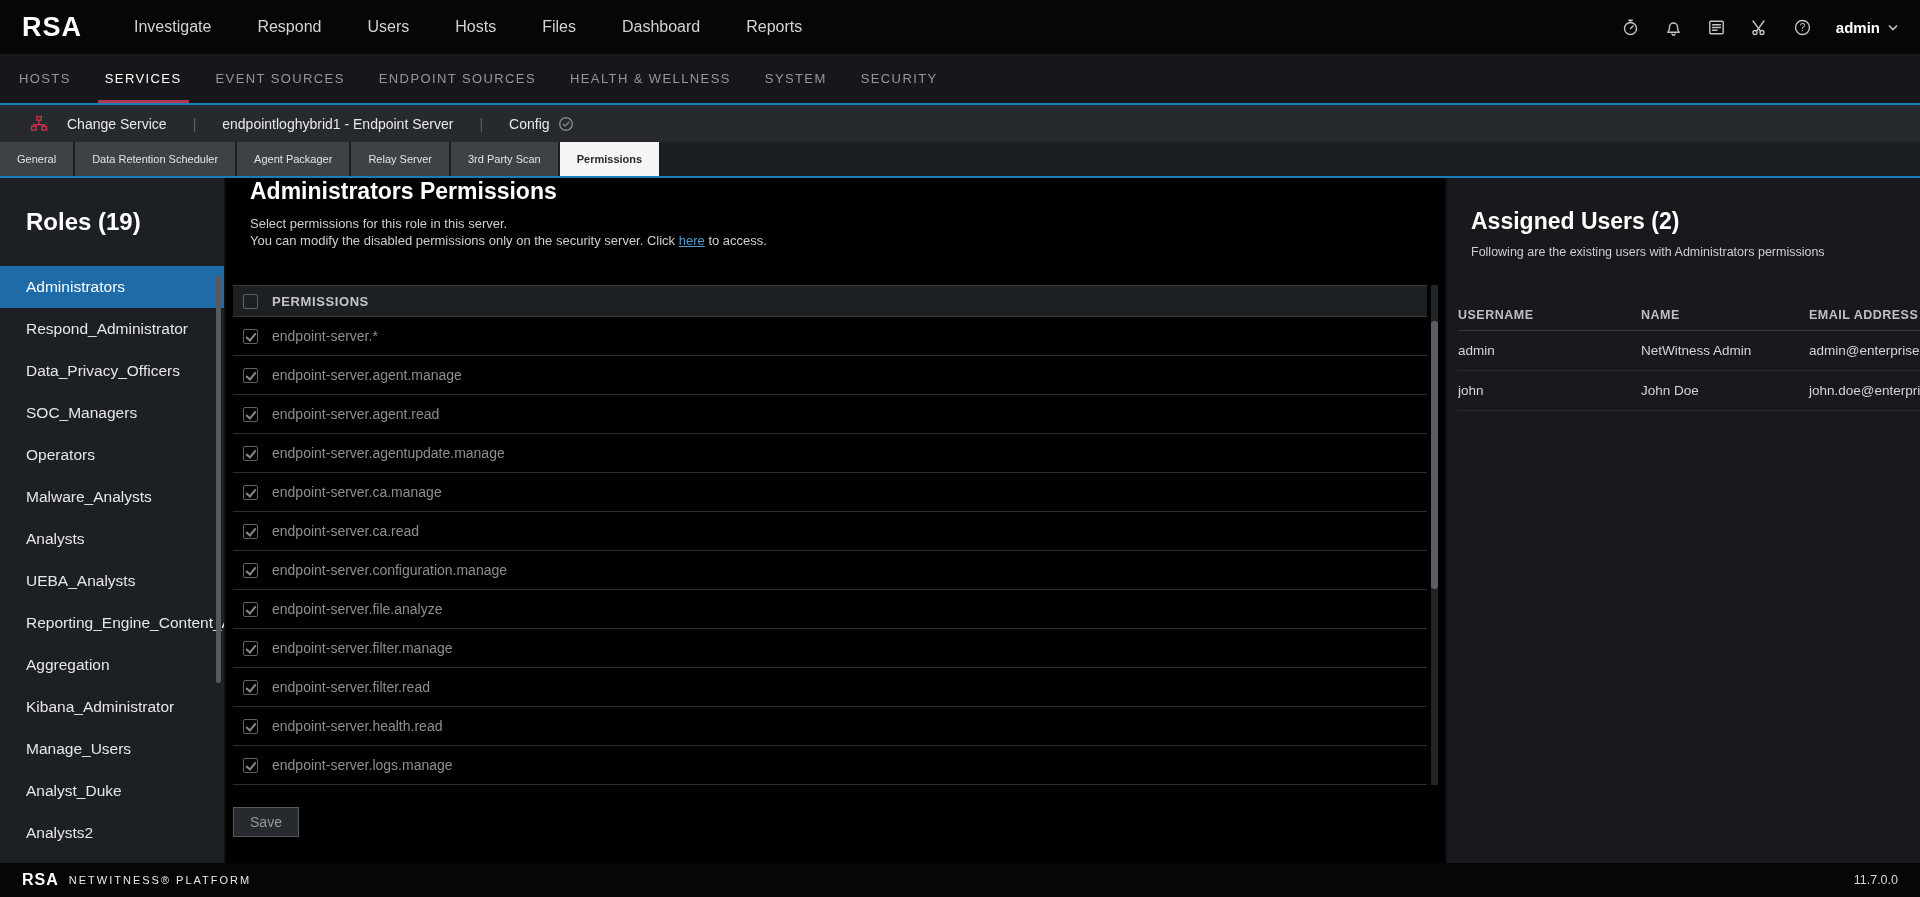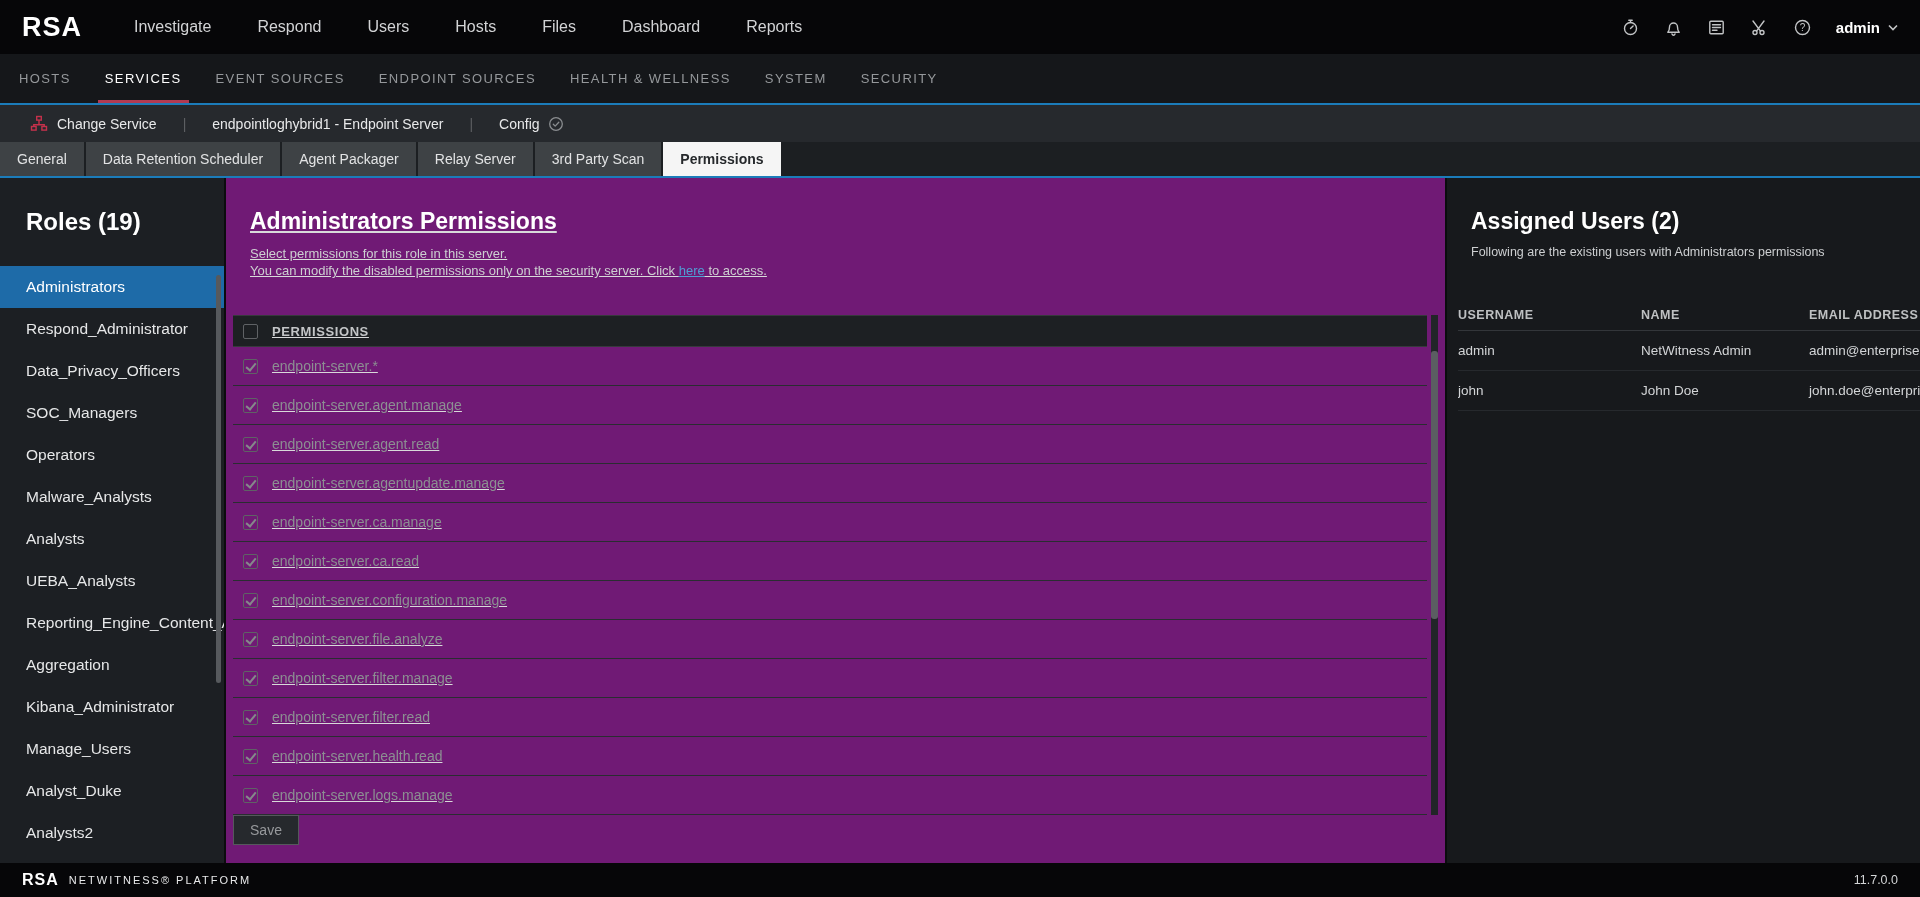--- a/index.html
+++ b/index.html
@@ -18,55 +18,55 @@
   .user-menu svg { stroke:#c2c4c6; fill:none; stroke-width:1.6; }
 
   
   .adminnav { height:51px; background:#15171a; display:flex; align-items:stretch; padding:0 2px; border-bottom:2px solid #1b7cba; }
   .anav-item { display:flex; align-items:center; padding:0 17px; font-size:13px; letter-spacing:1.4px; color:#95989b; cursor:pointer; position:relative; white-space:nowrap; }
   .anav-item.active { color:#ffffff; }
   .anav-item.active::after { content:""; position:absolute; left:10px; right:10px; bottom:0; height:3px; background:#b13a52; }
 
   
   .servicebar { height:37px; background:#26292d; display:flex; align-items:center; padding:0 30px; font-size:14px; }
-  .change-service { display:flex; align-items:center; gap:9px; color:#e8e9ea; cursor:pointer; }
+  .change-service { display:flex; align-items:center; gap:19px; color:#e8e9ea; cursor:pointer; }
   .change-service svg { stroke:#c4314b; fill:none; stroke-width:1.4; }
   .sb-sep { color:#5c5f62; margin:0 26px; }
   .service-name { color:#e8e9ea; }
   .config-view { display:flex; gap:8px; color:#e8e9ea; cursor:pointer; }
   .config-view svg { stroke:#8a8d90; fill:none; stroke-width:1.3; stroke-linecap:round; stroke-linejoin:round; }
 
   
   .tabbar { height:36px; background:#1c1f22; display:flex; align-items:flex-end; border-bottom:2px solid #1b7cba; }
-  .tab { height:34px; display:flex; align-items:center; padding:0 17px; background:#3e4245; color:#e2e3e4; font-size:14px; margin-right:2px; cursor:pointer; white-space:nowrap; }
+  .tab { height:34px; display:flex; align-items:center; padding:0 17px; background:#3e4245; color:#e2e3e4; font-size:11px; margin-right:2px; cursor:pointer; white-space:nowrap; }
   .tab.active { background:#f5f5f5; color:#26292c; font-weight:bold; }
 
   
   .main { height:685px; display:flex; overflow:hidden; }
 
   .sidebar { width:226px; background:#1c1f23; position:relative; padding-top:30px; flex-shrink:0; border-right:2px solid #0b0c0e; overflow:hidden; }
   .sidebar h2 { font-size:24px; color:#fff; font-weight:bold; padding-left:26px; margin-bottom:30px; }
   .role-item { height:42px; display:flex; align-items:center; padding-left:26px; font-size:15.5px; color:#e6e7e8; cursor:pointer; white-space:nowrap; overflow:hidden; }
   .role-item.selected { background:#1e6ba8; color:#fff; }
   .sidebar-scrollbar { position:absolute; top:97px; right:3px; width:5px; height:408px; background:#56595d; border-radius:3px; cursor:pointer; }
 
-  .panel-mid { flex:1; position:relative; padding-top:30px; background:#701a75; overflow:hidden;text-decoration:underline; }
+  .panel-mid { flex:1; position:relative; background:#000000; overflow:hidden; }
   .mid-title { font-size:23px; color:#fff; font-weight:bold; margin-left:24px; }
   .mid-sub { margin:10px 0 0 24px; font-size:13px; line-height:17px; color:#cdcfd1; }
   .mid-sub a { color:#4f9fd4; cursor:pointer; text-decoration:underline; }
   .perm-table { margin:36px 18px 0 7px; position:relative; }
   .perm-head { height:32px; display:flex; align-items:center; gap:14px; padding-left:10px; border-top:1px solid #36393c; border-bottom:1px solid #36393c; background:#1d2023; }
   .head-label { font-size:13px; font-weight:bold; color:#c3c5c7; letter-spacing:0.6px; }
   .perm-row { height:39px; display:flex; align-items:center; gap:14px; padding-left:10px; border-bottom:1px solid #2a2d31; }
   .perm-label { font-size:14px; color:#8c8f92; }
   .checkbox { width:15px; height:15px; border:1px solid #5f6265; border-radius:2px; display:inline-block; position:relative; flex-shrink:0; cursor:pointer; background:transparent; }
   .checkbox.checked::after { content:""; position:absolute; left:4px; top:1px; width:4px; height:8px; border-right:2px solid #85888b; border-bottom:2px solid #85888b; transform:rotate(40deg); }
   .table-scrollbar { position:absolute; top:0; right:-11px; width:7px; height:500px; background:#222528; }
   .table-scrollbar .thumb { position:absolute; top:36px; left:0; width:7px; height:268px; background:#5b5e62; border-radius:3px; cursor:pointer; }
-  .save-btn { margin:0 0 0 7px; width:66px; height:30px; background:#26292d; border:1px solid #55585c; color:#97999c; font-size:14px; font-family:"Liberation Sans", sans-serif; cursor:pointer; }
+  .save-btn { margin:22px 0 0 7px; width:66px; height:30px; background:#26292d; border:1px solid #55585c; color:#97999c; font-size:14px; font-family:"Liberation Sans", sans-serif; cursor:pointer; }
 
   .panel-right { width:475px; flex-shrink:0; border-left:2px solid #0b0c0e; padding:30px 0 0 11px; background:#17191c; overflow:hidden; }
   .right-title { font-size:23px; color:#fff; font-weight:bold; margin-left:13px; }
   .right-sub { margin:10px 14px 0 13px; font-size:12.5px; color:#cdcfd1; }
   .users-table { margin-top:40px; }
   .users-head, .user-row { display:grid; grid-template-columns:172px 168px 220px; align-items:center; }
   .users-head { height:32px; border-bottom:1px solid #33363a; }
   .u-col { font-size:12.5px; font-weight:bold; color:#bec0c2; letter-spacing:0.5px; }
   .u-col:not(:first-child), .u-cell:not(:first-child) { padding-left:11px; }
   .user-row { height:40px; border-bottom:1px solid #26292d; }

